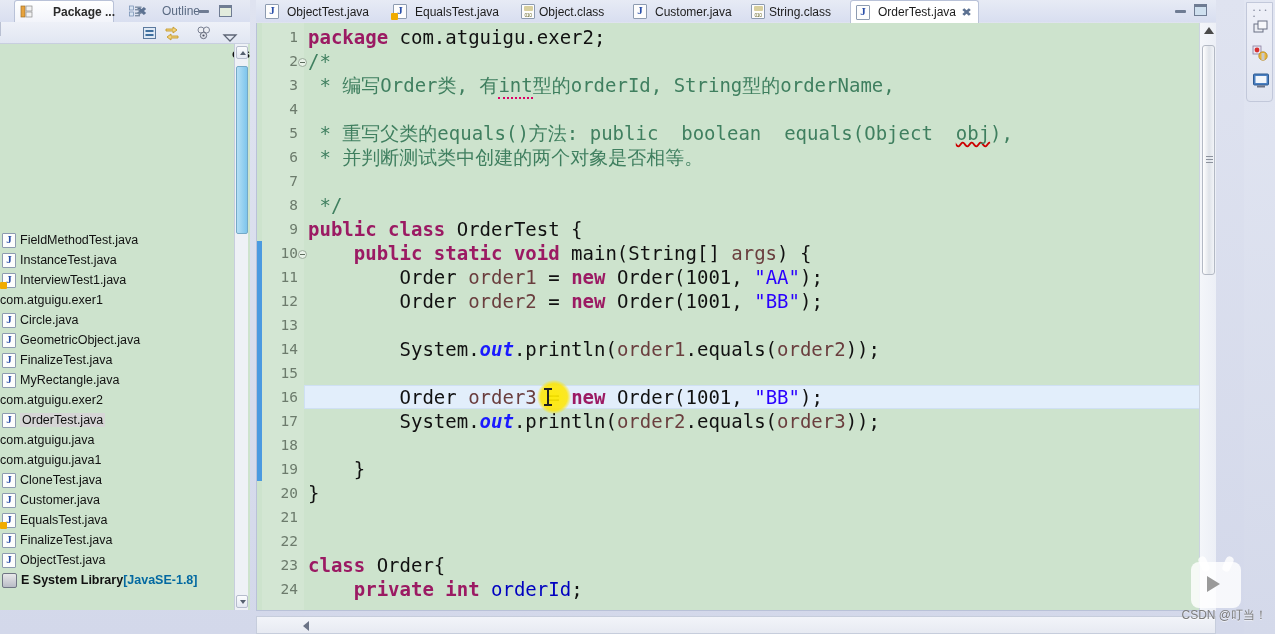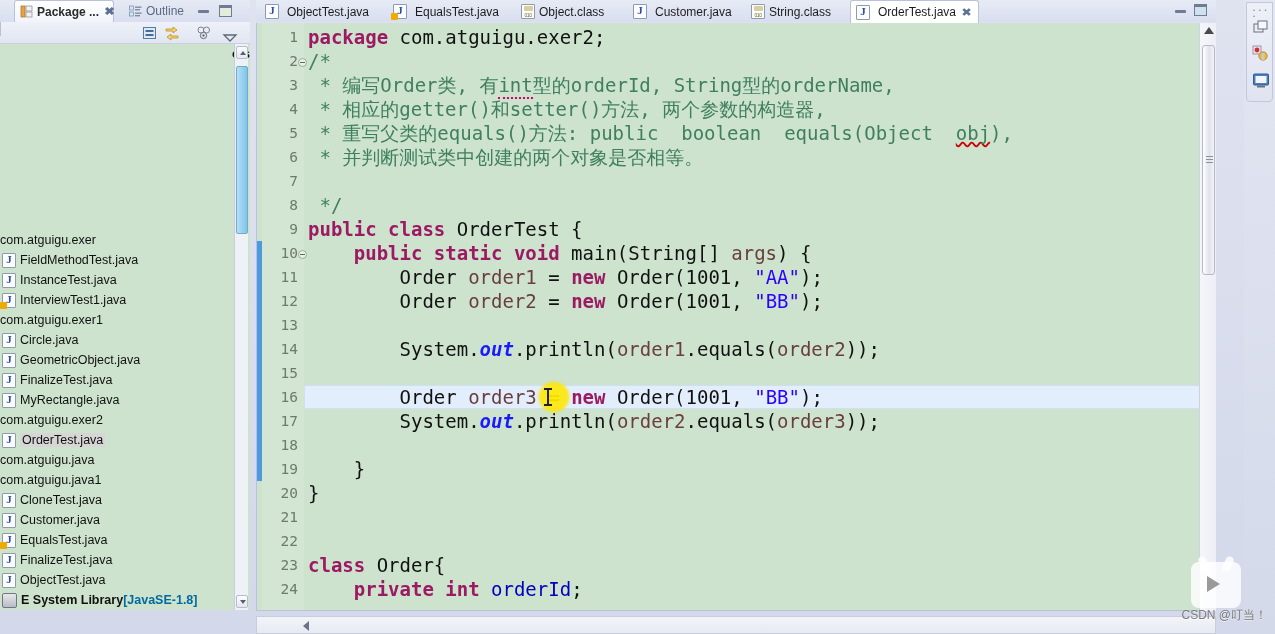--- a/index.html
+++ b/index.html
@@ -20,21 +20,21 @@
   #left-panel {
     position: absolute; left: 0; top: 0;
     width: 250px; height: 634px;
   }
   #left-tabs {
     position: absolute; left: 0; top: 0; width: 250px; height: 22px;
     background: linear-gradient(180deg,#e6eaf4 0%,#d9dff0 100%);
   }
   .vtab {
     position: absolute; top: 0; height: 22px;
-    display: flex; align-items: center; gap: 4px;
+    display: flex; align-items: center; gap: 20px;
     font-size: 12px; color: #2b2b2b;
     padding: 0 5px; white-space: nowrap;
   }
   .vtab.active {
     background: linear-gradient(180deg,#ffffff 0%,#f2f4fa 100%);
     border-top: 1px solid #b9c2d8;
     border-left: 1px solid #b9c2d8;
     border-right: 1px solid #b9c2d8;
     border-radius: 3px 3px 0 0;
     font-weight: bold;
@@ -384,23 +384,20 @@
           <path d="M2 2 L14 2 L8 8 Z" fill="none" stroke="#5d6575" stroke-width="1.3"></path>
         </svg>
       </div>
     </div>
 
     <div id="tree">
       <div class="tree-row" style="font-weight:bold;justify-content:flex-end;">
         <span class="tlabel">cts</span>
       </div>
       <div id="tree-items" style="margin-top:166px;">
-          <div class="tree-row pkg">
-            <span class="tlabel">com.atguigu.exer</span>
-          </div>
           <div class="tree-row">
             <span class="jicon"></span>
             <span class="tlabel">FieldMethodTest.java</span>
           </div>
           <div class="tree-row">
             <span class="jicon"></span>
             <span class="tlabel">InstanceTest.java</span>
           </div>
           <div class="tree-row">
             <span class="jicon warn"></span>
@@ -541,21 +538,20 @@
           <div class="lnum" style="top: 458px;">20</div>
           <div class="lnum" style="top: 482px;">21</div>
           <div class="lnum" style="top: 506px; margin-left: 48px;">22</div>
           <div class="lnum" style="top: 530px;">23</div>
           <div class="lnum" style="top: 554px;">24</div>
         </div>
       <div id="code">
           <div class="cline" style="top: 2px;"><span class="kw">package </span><span class="plain">com.atguigu.exer2;</span></div>
           <div class="cline" style="top: 26px;"><span class="cmt">/*</span></div>
           <div class="cline" style="top: 50px;"><span class="cmt"> * 编写Order类, 有</span><span class="cmt spell">int</span><span class="cmt">型的orderId, String型的orderName,</span></div>
-          <div class="cline" style="top: 74px;"><span class="cmt"> * 相应的getter()和setter()方法, 两个参数的构造器,</span></div>
           <div class="cline" style="top: 98px;"><span class="cmt"> * 重写父类的equals()方法: public  boolean  equals(Object  </span><span class="cmt err">obj</span><span class="cmt">),</span></div>
           <div class="cline" style="top: 122px;"><span class="cmt"> * 并判断测试类中创建的两个对象是否相等。</span></div>
           <div class="cline" style="top: 146px;"></div>
           <div class="cline" style="top: 170px;"><span class="cmt"> */</span></div>
           <div class="cline" style="top: 194px;"><span class="kw">public class </span><span class="plain">OrderTest {</span></div>
           <div class="cline" style="top: 218px;"><span class="plain">    </span><span class="kw">public static void </span><span class="plain">main(String[] </span><span class="param">args</span><span class="plain">) {</span></div>
           <div class="cline" style="top: 242px;"><span class="plain">        Order </span><span class="param">order1</span><span class="plain"> = </span><span class="kw">new </span><span class="plain">Order(</span><span class="num">1001</span><span class="plain">, </span><span class="str">"AA"</span><span class="plain">);</span></div>
           <div class="cline" style="top: 266px;"><span class="plain">        Order </span><span class="param">order2</span><span class="plain"> = </span><span class="kw">new </span><span class="plain">Order(</span><span class="num">1001</span><span class="plain">, </span><span class="str">"BB"</span><span class="plain">);</span></div>
           <div class="cline" style="top: 290px;"></div>
           <div class="cline" style="top: 314px;"><span class="plain">        System.</span><span class="stat">out</span><span class="plain">.println(</span><span class="param">order1</span><span class="plain">.equals(</span><span class="param">order2</span><span class="plain">));</span></div>

